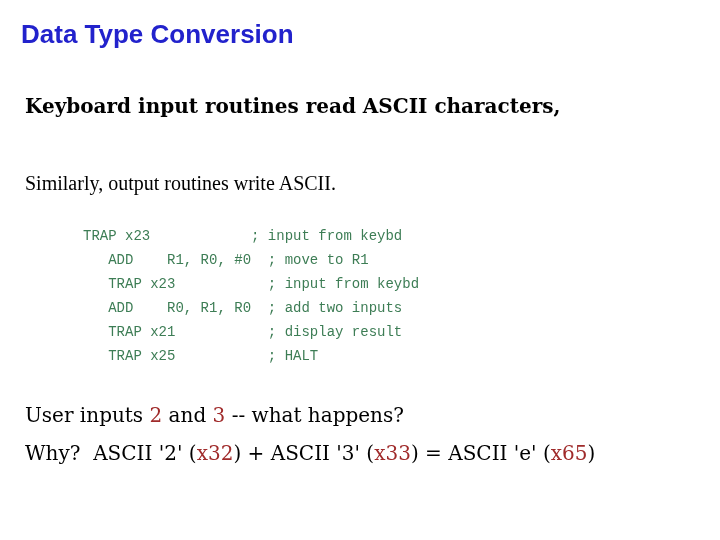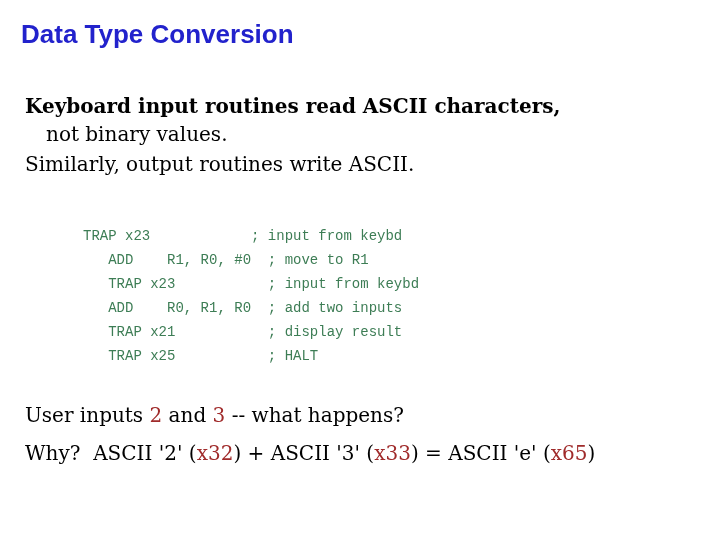--- a/index.html
+++ b/index.html
@@ -18,21 +18,21 @@
   }
   .body-line{
     position:absolute;margin:0;
     font-family:"DejaVu Serif", serif;
     font-size:20px;line-height:1.15;
     color:var(--body,#000);
     white-space:pre;
   }
   .p1a{left:25px;top:95px;font-weight:bold;}
   .p1b{left:46px;top:123px;}
-  .p2{left:25px;top:153px;}
+  .p2{left:25px;top:172px;font-family:Liberation Serif, serif;}
   .p3{left:25px;top:188px;}
   .code{
     position:absolute;left:83px;top:224px;margin:0;
     font-family:"Liberation Mono","DejaVu Sans Mono", monospace;
     font-size:14px;line-height:24px;
     color:var(--code,#3D7D55);
     white-space:pre;
   }
   .q1{left:25px;top:378px;margin-top:26px;}
   .q2{left:25px;top:408px;}
@@ -46,21 +46,20 @@
   }
 </style>
 </head>
 <body>
 
 <div class="slide">
 
   <h1 class="title">Data Type Conversion</h1>
 
   <p class="body-line p1a">Keyboard input routines read ASCII characters,</p>
-  <p class="body-line p1b">not binary values.</p>
   <p class="body-line p2">Similarly, output routines write ASCII.</p>
 
   <pre class="code">TRAP x23            ; input from keybd
    ADD    R1, R0, #0  ; move to R1
    TRAP x23           ; input from keybd
    ADD    R0, R1, R0  ; add two inputs
    TRAP x21           ; display result
    TRAP x25           ; HALT</pre>
 
   <p class="body-line q1"><span>User inputs </span><span class="accent">2</span><span> and </span><span class="accent">3</span><span> -- what happens?</span></p>

